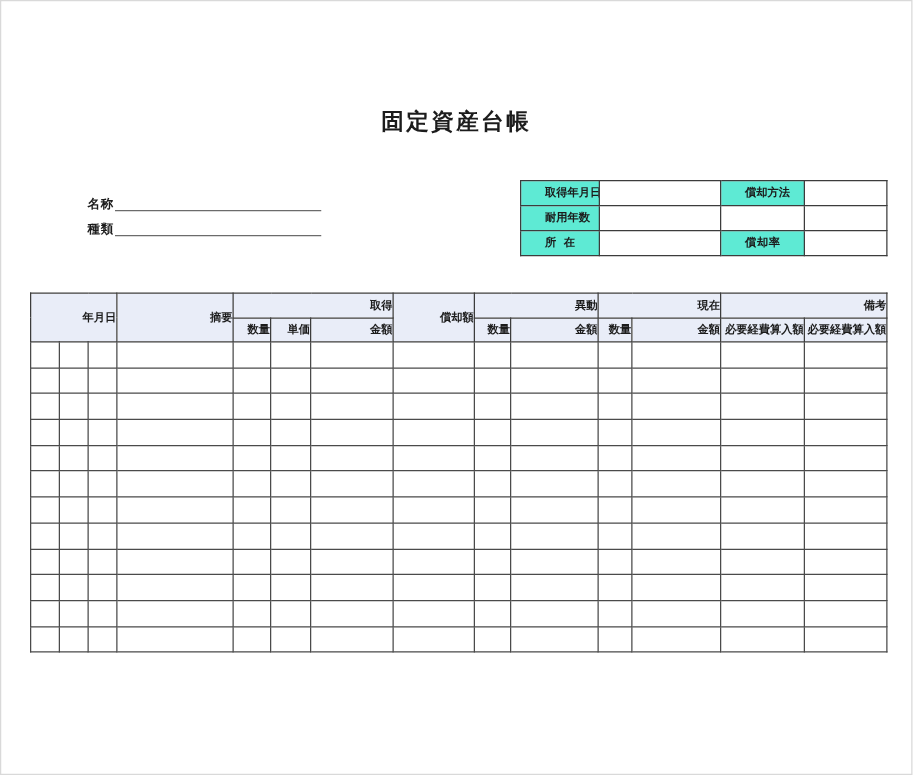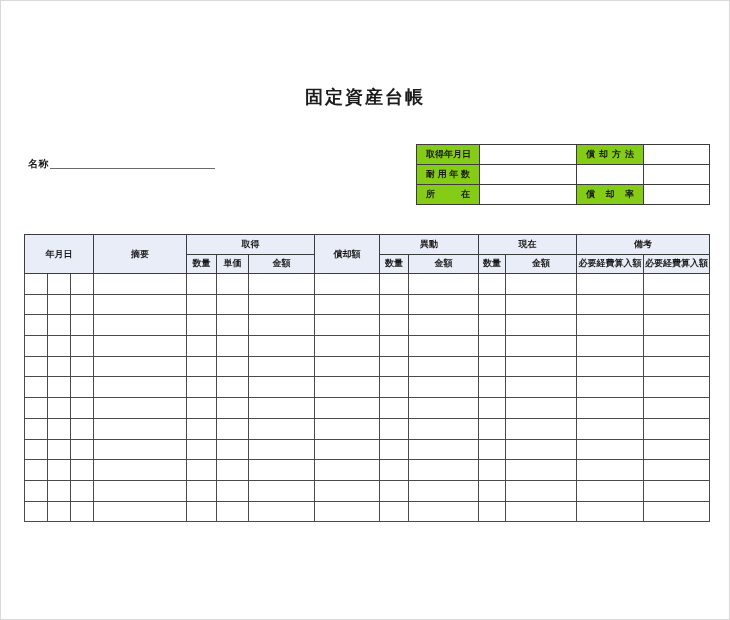--- a/index.html
+++ b/index.html
@@ -18,54 +18,54 @@
   .title {
     position:absolute; top:84px; left:0; right:0;
     text-align:center;
     font-size:18px; font-weight:bold; letter-spacing:2px;
   }
   
   .fields { position:absolute; left:27px; top:147px; width:190px; }
   .field-row { display:flex; align-items:flex-end; height:20.7px; }
   .field-label {
     font-size:10px; font-weight:bold; line-height:1;
-    width:22px; flex:none; letter-spacing:0.5px;
+    width:22px; flex:none; letter-spacing:0.5px;margin-left:42px;
   }
   .field-line { width:165px; flex:none; border-bottom:1px solid #6b6b6b; height:1px; }
   
   .info-table {
     position:absolute; left:415px; top:143px;
     width:293px;
     border-collapse:collapse; table-layout:fixed;
     border:1.5px solid #333;
   }
   .info-table td {
     border:1px solid #3c3c3c;
     height:20px;
     font-size:9px;
     overflow:hidden; white-space:nowrap;
   }
   .info-table td.lbl {
-    background:#84cc16;
+    background:#5eead4;
     font-weight:bold;
     text-align:justify; text-align-last:justify;
-    padding:0 9px;
+    padding:0 19px;
   }
   
   .ledger-table {
     position:absolute; left:23px; top:233px;
     width:685px;
     border-collapse:collapse; table-layout:fixed;
     border:1.5px solid #333;
   }
   .ledger-table thead th {
     background:#e9edf8;
     border:1px solid #3c3c3c;
     font-size:9px; font-weight:bold;
-    text-align:center;
+    text-align:right;
     height:19.5px;
     overflow:hidden; white-space:nowrap;
     letter-spacing:0;
   }
   .ledger-table tbody td {
     border:1px solid #4a4a4a;
     height:20.7px;
     background:#fff;
   }
   .ledger-table tbody td.sub { border-left:1px dotted #9aa3ad; }
@@ -73,20 +73,24 @@
 </head>
 <body>
 
 <div class="page">
 
   <div class="title">固定資産台帳</div>
 
   <div class="fields">
     <div class="field-row">
       <span class="field-label">名称</span>
+      <span class="field-line"></span>
+    </div>
+    <div class="field-row">
+      <span class="field-label">種類</span>
       <span class="field-line"></span>
     </div>
   </div>
 
   <table class="info-table">
     <colgroup>
         <col style="width:63px">
         <col style="width:97px">
         <col style="width:67px">
         <col style="width:66px">

